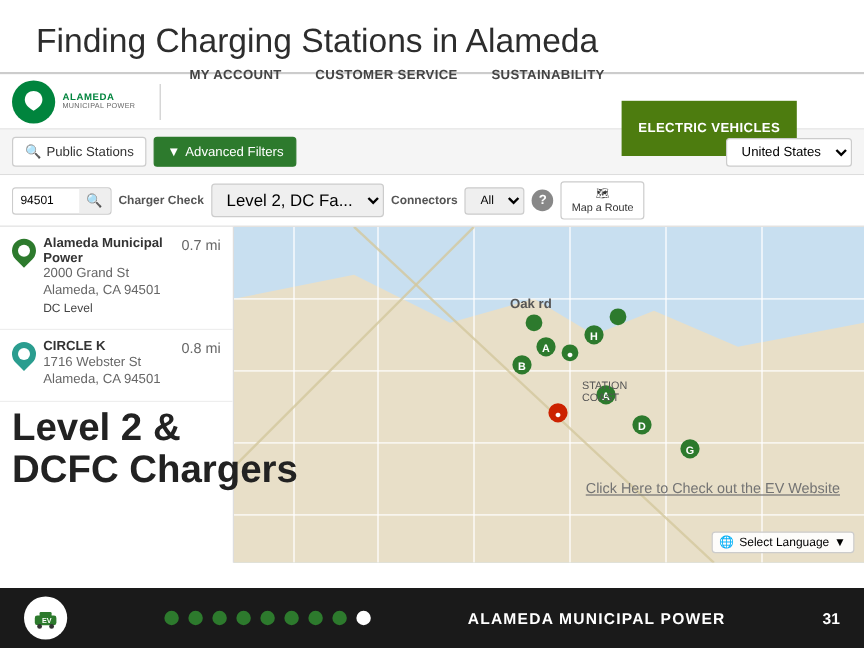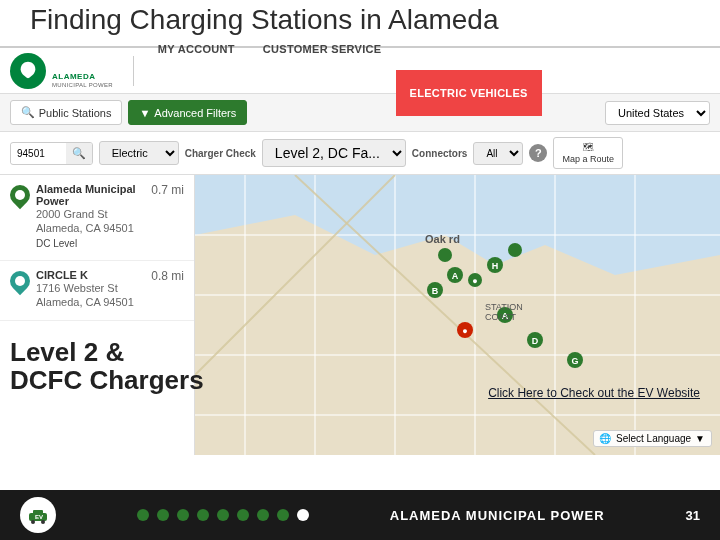--- a/index.html
+++ b/index.html
@@ -6,41 +6,41 @@
     body {
       width: 720px;
       height: 540px;
       font-family: Arial, sans-serif;
       background: #fff;
       overflow: hidden;
     }
 
     
     .title-area {
-      padding: 4px 30px 10px 30px;
+      padding: 18px 30px 10px 30px;
       border-bottom: 2px solid #ccc;
     }
     .title-area h1 {
       font-size: 28px;
       font-weight: 400;
       color: #2d2d2d;
     }
 
     
     .navbar {
       display: flex;
       align-items: center;
       background: #fff;
       border-bottom: 1px solid #ddd;
       height: 46px;
       padding: 0 10px;
     }
     .nav-logo {
       display: flex;
-      align-items: flex-end;
+      align-items: center;
       margin-right: 20px;
     }
     .nav-logo-circle {
       width: 36px;
       height: 36px;
       border-radius: 50%;
       background: #00843D;
       display: flex;
       align-items: center;
       justify-content: center;
@@ -83,21 +83,21 @@
       align-items: center;
       font-size: 11px;
       font-weight: 600;
       color: #444;
       cursor: pointer;
       border: none;
       background: none;
       letter-spacing: 0.3px;
     }
     .nav-link.active {
-      background: #ef4444;
+      background: #4d7c0f;
       color: #fff;
       margin-top: 44px;
     }
 
     
     .filter-bar {
       display: flex;
       align-items: center;
       background: #f5f5f5;
       padding: 6px 10px;
@@ -355,34 +355,34 @@
       font-size: 13px;
       color: #fff;
       font-weight: 600;
     }
 
     
     .level-text-overlay {
       position: absolute;
       bottom: 60px;
       left: 10px;
-      font-size: 26px;
+      font-size: 32px;
       font-weight: 700;
       color: #222;
       line-height: 1.1;
       z-index: 10;
     }
 
     
     .click-here-link {
       position: absolute;
       bottom: 55px;
       right: 20px;
       font-size: 12px;
-      color: #0f172a;
+      color: #737373;
       text-decoration: underline;
       cursor: pointer;
     }
 
     
     .select-lang {
       position: absolute;
       bottom: 8px;
       right: 8px;
       background: rgba(255,255,255,0.9);
@@ -412,20 +412,21 @@
     </div>
     <div class="nav-logo-text">
       <div class="line1">ALAMEDA</div>
       <div class="line2">MUNICIPAL POWER</div>
     </div>
   </div>
   <div class="nav-divider"></div>
   <div class="nav-links">
     <button class="nav-link">MY ACCOUNT</button>
     <button class="nav-link">CUSTOMER SERVICE</button>
+    <button class="nav-link">SUSTAINABILITY</button>
     <button class="nav-link active">ELECTRIC VEHICLES</button>
   </div>
 </div>
 
 <div class="filter-bar">
   <div class="filter-left">
     <button class="filter-btn public">
       <span>🔍</span>
       <span>Public Stations</span>
     </button>
@@ -440,23 +441,20 @@
       <option>Canada</option>
     </select>
   </div>
 </div>
 
 <div class="search-row">
   <div class="search-input-wrap">
     <input class="search-zip" type="text" value="94501" placeholder="ZIP" style="">
     <button class="search-icon-btn">🔍</button>
   </div>
-  <select class="type-select">
-    <option>Electric</option>
-  </select>
   <span class="charger-types-label">Charger Check</span>
   <select class="charger-select">
     <option>Level 2, DC Fa...</option>
   </select>
   <span class="connectors-label">Connectors</span>
   <select class="connectors-select">
     <option>All</option>
   </select>
   <button class="help-btn">?</button>
   <button class="map-route-btn">

